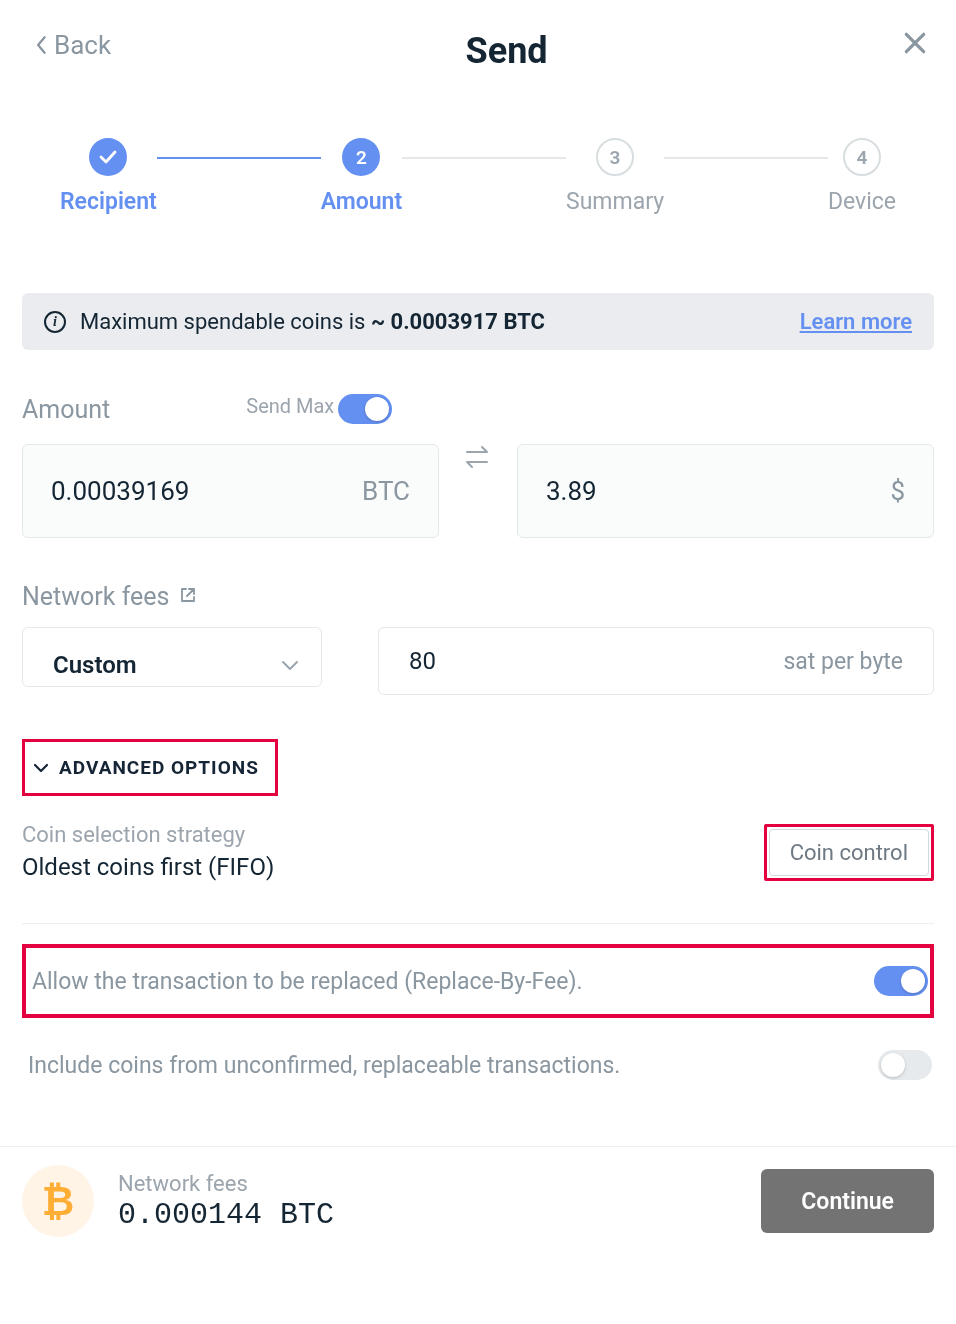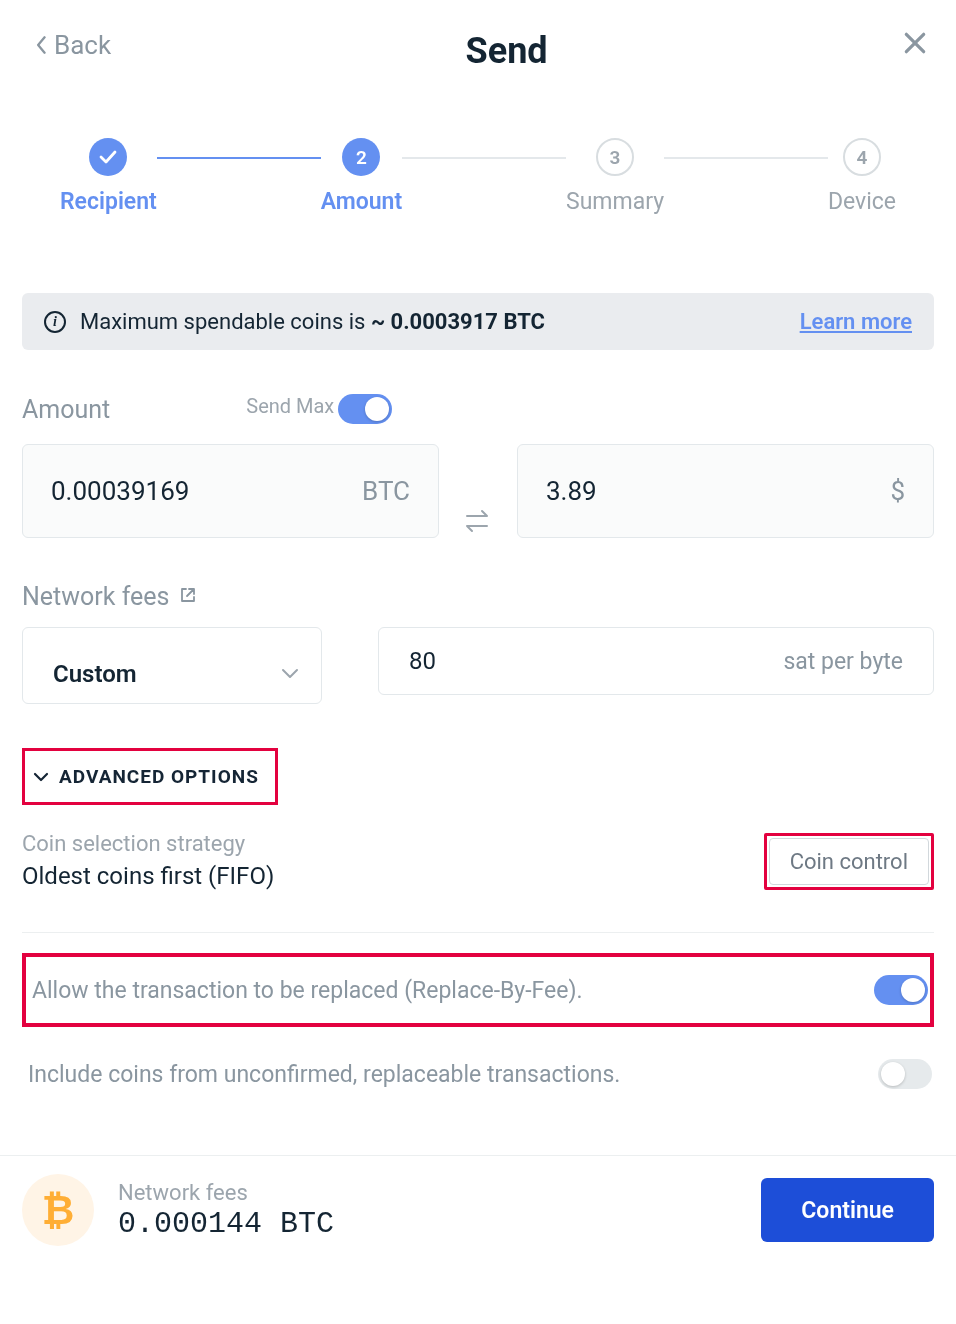--- a/index.html
+++ b/index.html
@@ -166,21 +166,21 @@
     border-radius: 50%;
     position: absolute;
     top: 3px;
     box-shadow: 0 1px 3px rgba(0,0,0,0.2);
   }
   .toggle.on .knob { right: 3px; }
   .toggle.off .knob { left: 3px; }
 
   .amount-inputs {
     display: flex;
-    align-items: flex-end;
+    align-items: flex-start;
     gap: 24px;
     margin-top: 20px;
   }
   .input-box {
     flex: 1;
     border: 1px solid #e3e8eb;
     background: #fafbfb;
     border-radius: 6px;
     height: 94px;
     display: flex;
@@ -214,21 +214,21 @@
 
   .fees-row {
     display: flex;
     gap: 56px;
     margin-top: 16px;
   }
   .select-box {
     width: 300px;
     border: 1px solid #e3e8eb;
     border-radius: 6px;
-    height: 77px;
+    height: 60px;
     display: flex;
     align-items: center;
     padding: 16px 22px 0 30px;
     cursor: pointer;
   }
   .select-box .val {
     flex: 1;
     font-size: 24px;
     font-weight: 600;
     color: #142533;
@@ -348,21 +348,21 @@
     margin-bottom: 2px;
   }
   .footer-mid .val {
     font-size: 30px;
     color: #142533;
     font-weight: 500;
     font-family: Liberation Mono, monospace;
   }
   .footer-mid { flex: 1; }
   .continue-btn {
-    background: #1d4ed8;
+    background: #737373;
     color: #fff;
     border-radius: 6px;
     height: 64px;
     padding: 0 40px;
     display: flex;
     align-items: center;
     justify-content: center;
     font-size: 23px;
     font-weight: 600;
     cursor: pointer;

